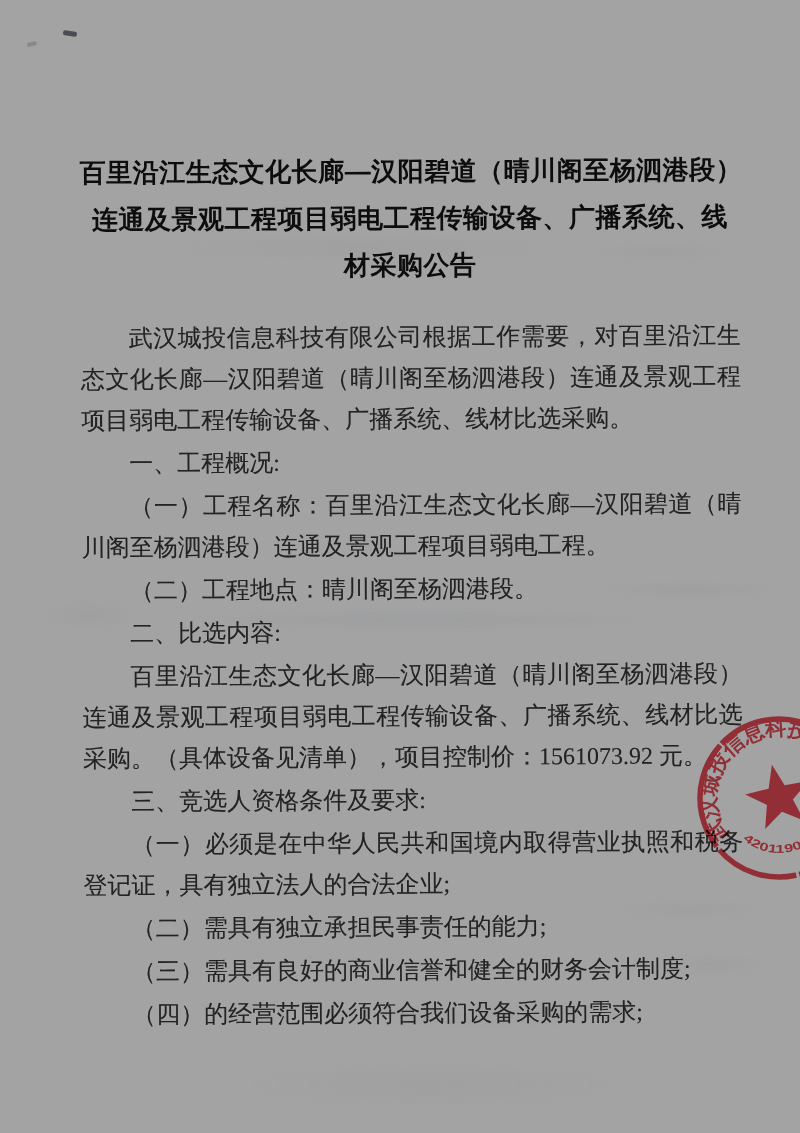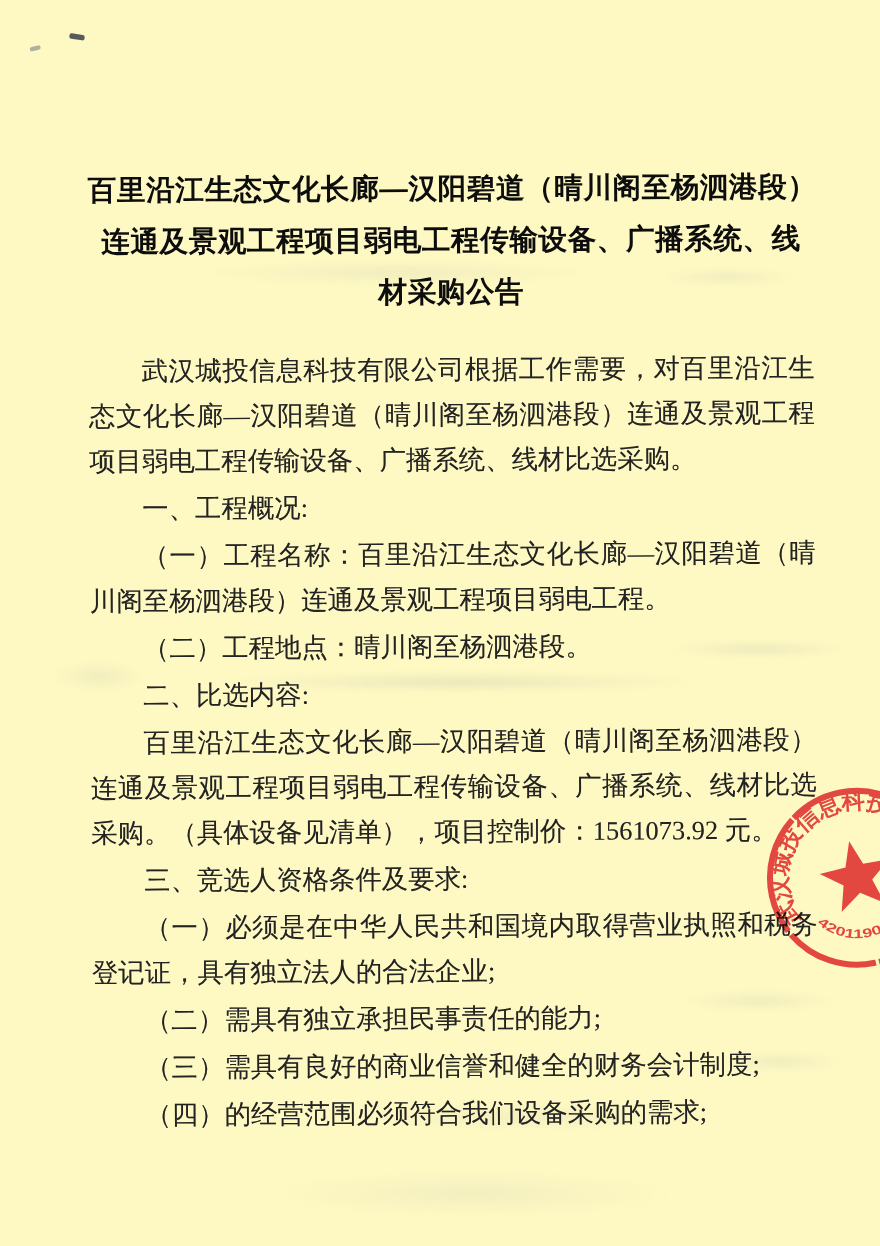--- a/index.html
+++ b/index.html
@@ -1,18 +1,18 @@
 <!DOCTYPE html>
 <html><head>
 <meta charset="utf-8">
 <style>
   html,body { margin:0; padding:0; background:#e9e9e9; }
   .page {
     position:relative; width:800px; height:1133px; margin:0 auto;
-    background:#fef9c3; overflow:hidden;
+    background:#a3a3a3; overflow:hidden;
     font-family:"Liberation Serif","DejaVu Serif",serif;
   }
   
   .artifacts {
     position:absolute; inset:0; pointer-events:none; filter:blur(2px);
     background:
       radial-gradient(ellipse 260px 16px at 360px 248px, rgba(130,136,148,0.10), transparent 70%),
       radial-gradient(ellipse 90px 12px  at 660px 252px, rgba(130,136,148,0.10), transparent 70%),
       radial-gradient(ellipse 320px 14px at 420px 620px, rgba(125,132,145,0.14), transparent 70%),
       radial-gradient(ellipse 120px 12px at 690px 590px, rgba(125,132,145,0.12), transparent 70%),

